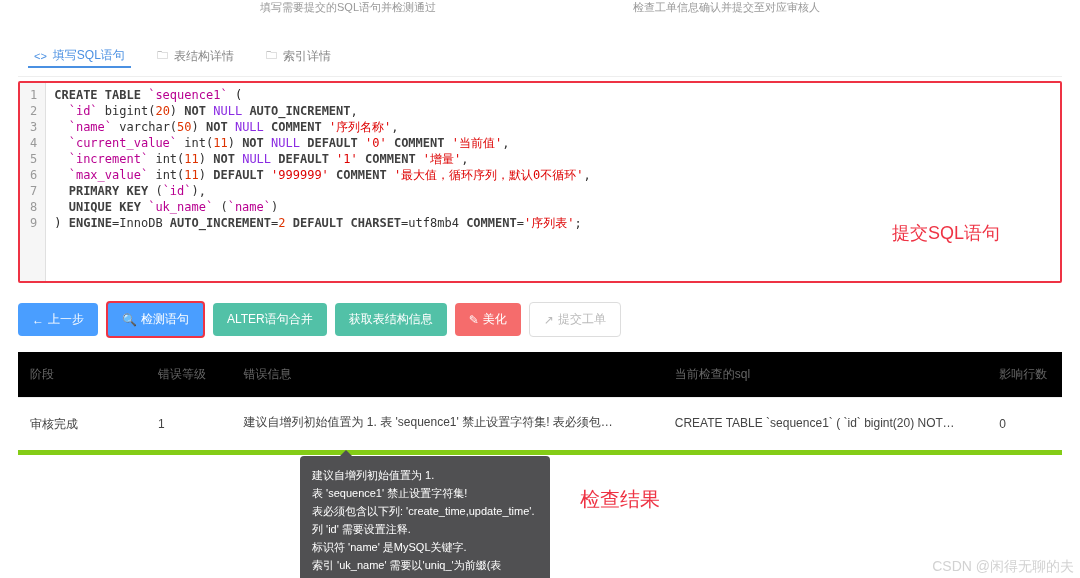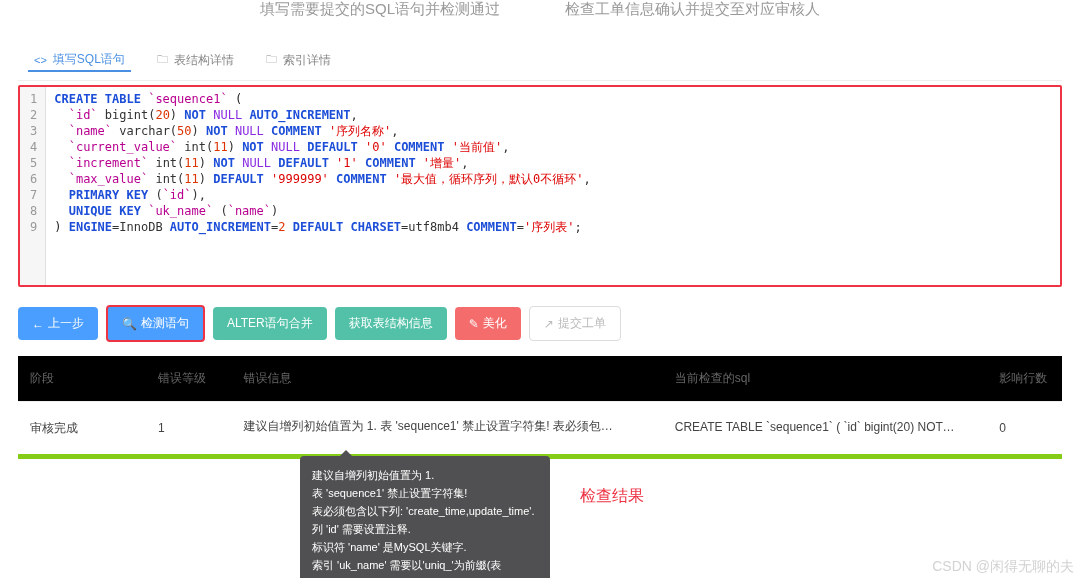--- a/index.html
+++ b/index.html
@@ -1,31 +1,31 @@
 <!DOCTYPE html>
 <html><head>
   <meta charset="utf-8">
   <style>
     * { box-sizing: border-box; margin: 0; padding: 0; }
     body { font-family: -apple-system, BlinkMacSystemFont, "Segoe UI", sans-serif; font-size: 13px; background: #fff; color: #333; width: 1080px; }
     .container { padding: 0 18px; }
     
     .steps { display: flex; justify-content: space-between; padding: 0 260px 12px 260px; }
-    .step { color: #999; font-size: 15px; text-align: center; }
+    .step { color: #999; font-size: 11px; text-align: center; }
 
     .tabs { display: flex; gap: 20px; padding: 8px 0 8px 10px; border-bottom: 1px solid #eee; align-items: center; margin-top: 10px; font-size: 12px; }
     .tab { display: flex; align-items: center; gap: 6px; color: #888; cursor: pointer; padding: 2px 6px; }
     .tab.active { color: #4a90e2; border-bottom: 2px solid #4a90e2; }
     .tab-icon { font-size: 11px; }
 
     .editor-block { border: 2px solid #e34; border-radius: 2px; padding: 0; margin-top: 4px; position: relative; }
     .editor { display: flex; font-family: Consolas, Monaco, monospace; font-size: 12px; line-height: 16px; min-height: 198px; }
     .gutter { background: #f6f6f6; color: #999; text-align: right; padding: 4px 8px 4px 10px; border-right: 1px solid #e0e0e0; user-select: none; }
     .code { padding: 4px 8px; white-space: pre; flex: 1; }
-    .tok-kw { color: #1d4ed8; font-weight: bold; }
+    .tok-kw { color: #404040; font-weight: bold; }
     .tok-null { color: #8a2be2; }
     .tok-num { color: #d30; }
     .tok-str { color: #d00; }
     .tok-id { color: #b80090; }
     .tok-func { color: #333; }
     .tok-black { color: #222; }
     .annotation { position: absolute; color: #e34; font-size: 18px; }
     .ann-submit { right: 60px; bottom: 36px; }
 
     .btns { display: flex; gap: 8px; padding: 18px 0 14px 0; align-items: center; }
@@ -42,21 +42,21 @@
     .col-stage { width: 120px; }
     .col-level { width: 80px; }
     .col-msg { width: 400px; }
     .col-sql { width: 300px; }
     .col-rows { width: 70px; }
     .ellipsis { white-space: nowrap; overflow: hidden; text-overflow: ellipsis; max-width: 380px; display: inline-block; }
     .ellipsis-sql { white-space: nowrap; overflow: hidden; text-overflow: ellipsis; max-width: 280px; display: inline-block; }
 
     .tooltip { position: absolute; left: 300px; top: 456px; background: #505052; color: #fff; padding: 10px 12px; border-radius: 4px; font-size: 11px; line-height: 18px; width: 250px; z-index: 10; }
     .tooltip::before { content: ''; position: absolute; top: -6px; left: 40px; border: 6px solid transparent; border-bottom-color: #505052; border-top: none; }
-    .ann-result { position: absolute; left: 580px; top: 486px; color: #e34; font-size: 16px; }
+    .ann-result { position: absolute; left: 580px; top: 486px; color: #e34; font-size: 20px; }
     .watermark { position: absolute; right: 6px; bottom: 2px; color: rgba(180,180,180,0.6); font-size: 14px; margin-left: 33px; }
     .page { position: relative; height: 578px; overflow: hidden; }
   </style>
 </head>
 <body>
 <div class="page">
 
 <div class="steps">
   <div class="step">
     <div>填写需要提交的SQL语句并检测通过</div>
@@ -88,20 +88,21 @@
       <div class="code"><span class="tok-kw">CREATE TABLE</span> <span class="tok-id">`sequence1`</span> <span class="tok-black">(</span>
   <span class="tok-id">`id`</span> <span class="tok-func">bigint(</span><span class="tok-num">20</span><span class="tok-func">)</span> <span class="tok-kw">NOT</span> <span class="tok-null">NULL</span> <span class="tok-kw">AUTO_INCREMENT</span>,
   <span class="tok-id">`name`</span> <span class="tok-func">varchar(</span><span class="tok-num">50</span><span class="tok-func">)</span> <span class="tok-kw">NOT</span> <span class="tok-null">NULL</span> <span class="tok-kw">COMMENT</span> <span class="tok-str">'序列名称'</span>,
   <span class="tok-id">`current_value`</span> <span class="tok-func">int(</span><span class="tok-num">11</span><span class="tok-func">)</span> <span class="tok-kw">NOT</span> <span class="tok-null">NULL</span> <span class="tok-kw">DEFAULT</span> <span class="tok-str">'0'</span> <span class="tok-kw">COMMENT</span> <span class="tok-str">'当前值'</span>,
   <span class="tok-id">`increment`</span> <span class="tok-func">int(</span><span class="tok-num">11</span><span class="tok-func">)</span> <span class="tok-kw">NOT</span> <span class="tok-null">NULL</span> <span class="tok-kw">DEFAULT</span> <span class="tok-str">'1'</span> <span class="tok-kw">COMMENT</span> <span class="tok-str">'增量'</span>,
   <span class="tok-id">`max_value`</span> <span class="tok-func">int(</span><span class="tok-num">11</span><span class="tok-func">)</span> <span class="tok-kw">DEFAULT</span> <span class="tok-str">'999999'</span> <span class="tok-kw">COMMENT</span> <span class="tok-str">'最大值，循环序列，默认0不循环'</span>,
   <span class="tok-kw">PRIMARY KEY</span> (<span class="tok-id">`id`</span>),
   <span class="tok-kw">UNIQUE KEY</span> <span class="tok-id">`uk_name`</span> (<span class="tok-id">`name`</span>)
 <span class="tok-black">)</span> <span class="tok-kw">ENGINE</span>=InnoDB <span class="tok-kw">AUTO_INCREMENT</span>=<span class="tok-num">2</span> <span class="tok-kw">DEFAULT CHARSET</span>=utf8mb4 <span class="tok-kw">COMMENT</span>=<span class="tok-str">'序列表'</span>;</div>
     </div>
+    <div class="annotation ann-submit">提交SQL语句</div>
   </div>
 
   <div class="btns">
     <button class="btn btn-blue">
       <span>←</span>
       <span>上一步</span>
     </button>
     <button class="btn btn-blue btn-highlighted">
       <span>🔍</span>
       <span>检测语句</span>

